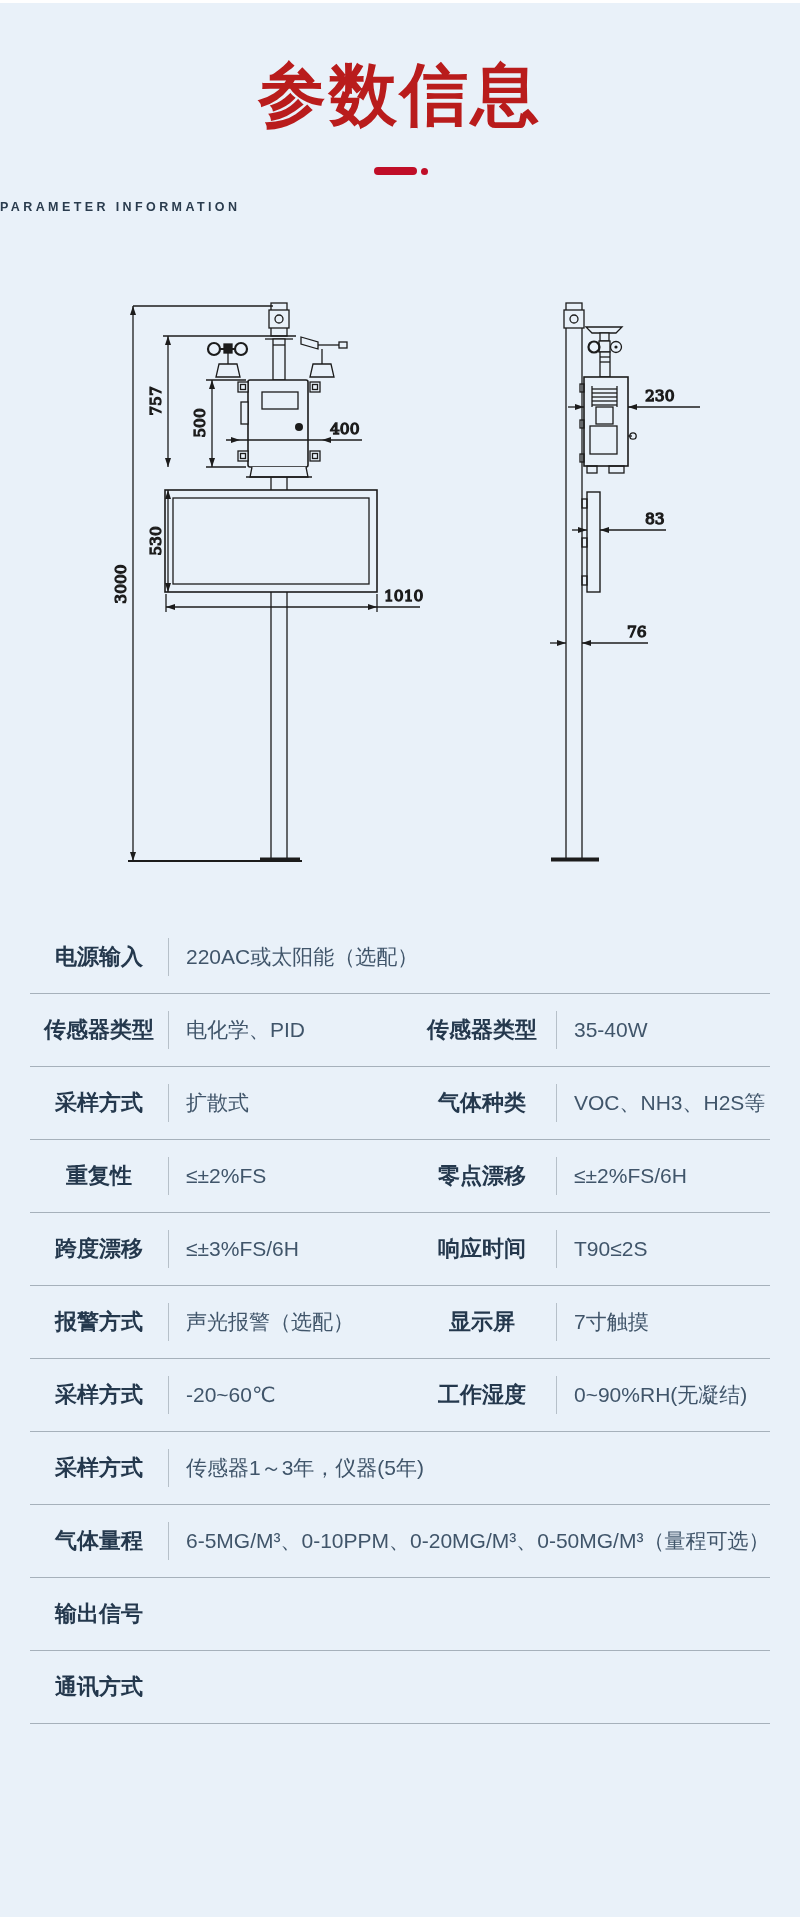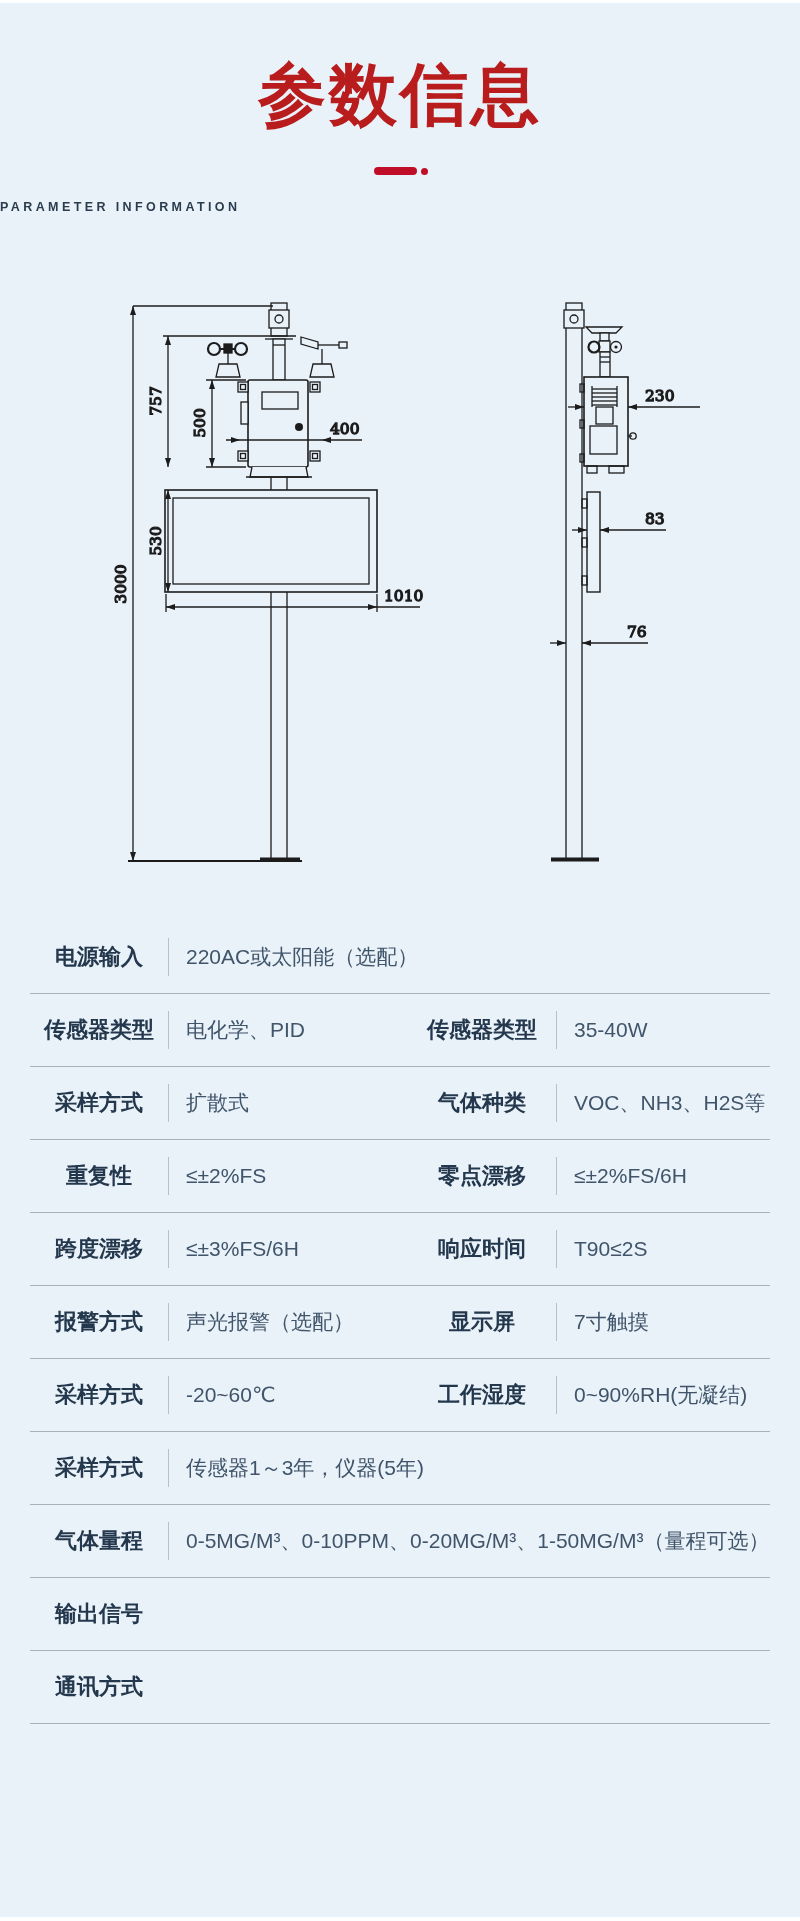--- a/index.html
+++ b/index.html
@@ -281,21 +281,21 @@
     </div>
 
 
     <div class="spec-row single">
       <div class="spec-label">采样方式</div>
       <div class="spec-value">传感器1～3年，仪器(5年)</div>
     </div>
 
     <div class="spec-row single">
       <div class="spec-label">气体量程</div>
-      <div class="spec-value">0-5MG/M³、0-10PPM、0-20MG/M³、1-50MG/M³（量程可选）</div>
+      <div class="spec-value">6-5MG/M³、0-10PPM、0-20MG/M³、0-50MG/M³（量程可选）</div>
     </div>
 
     <div class="spec-row single">
       <div class="spec-label">输出信号</div>
     </div>
 
     <div class="spec-row single">
       <div class="spec-label">通讯方式</div>
     </div>
 

